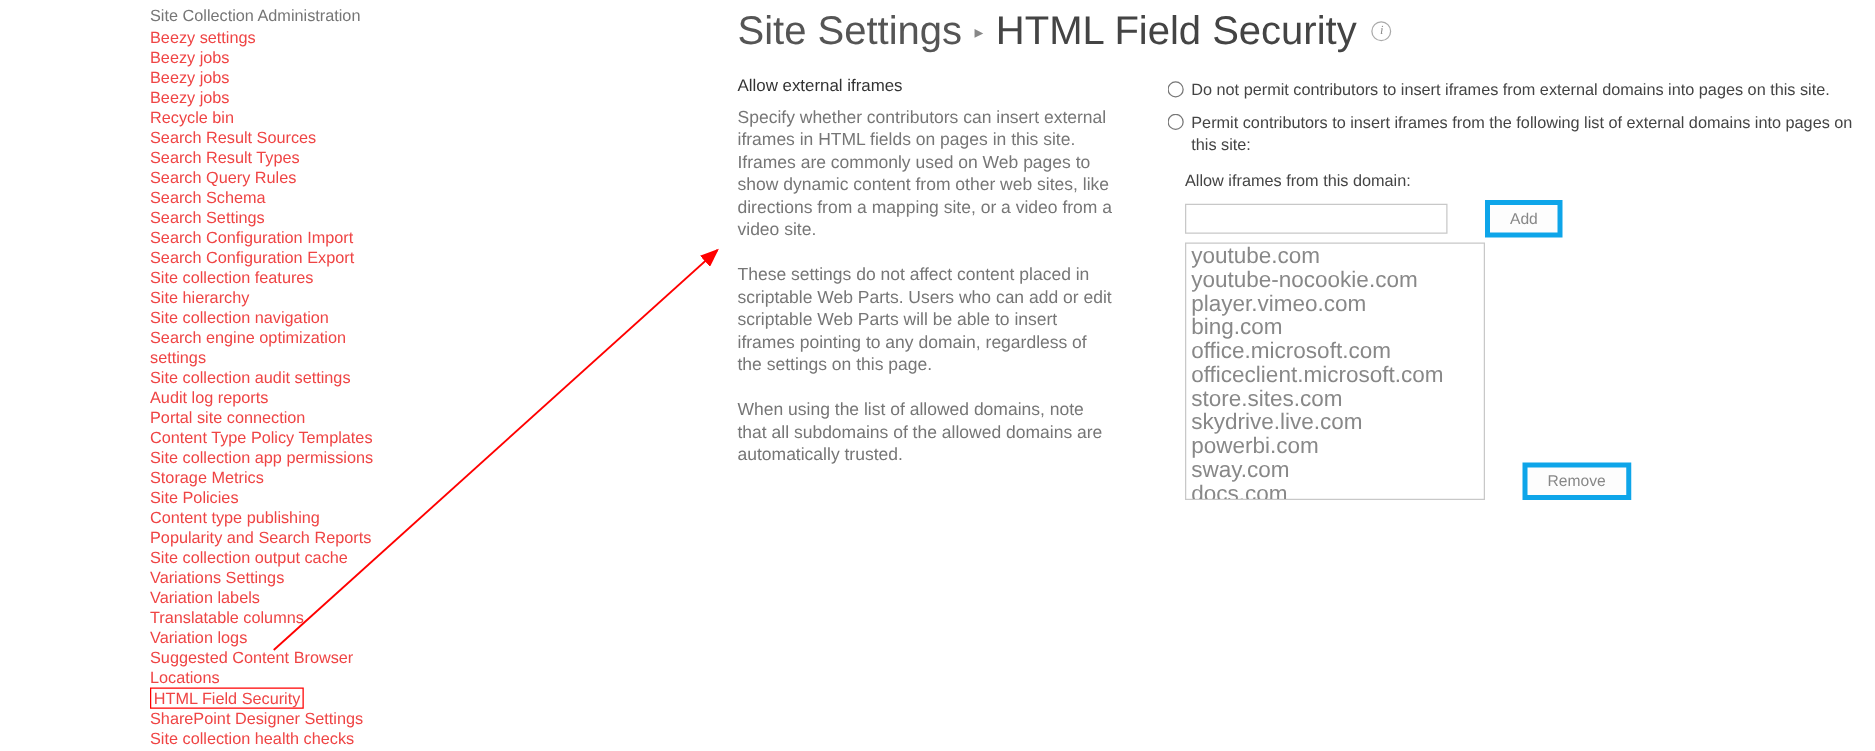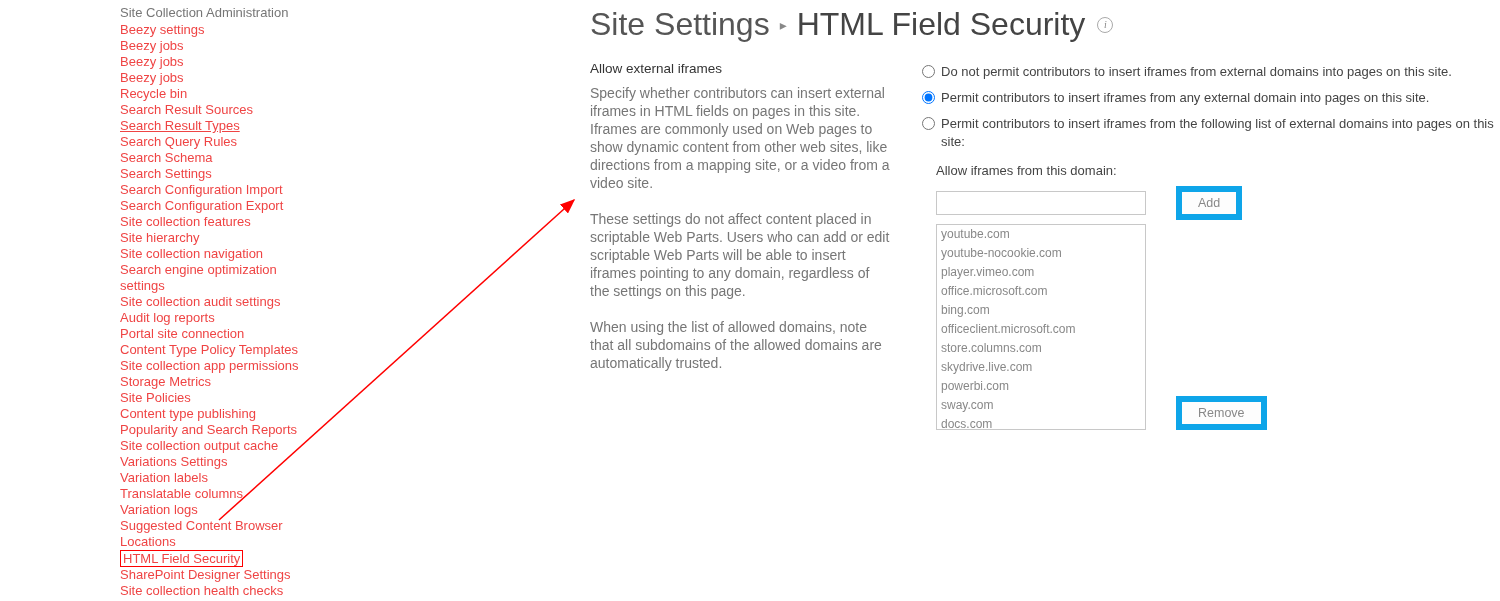--- a/index.html
+++ b/index.html
@@ -33,21 +33,21 @@
   .nav-link {
     display: block;
     color: #ef4444;
     font-size: 13px;
     line-height: 16px;
     text-decoration: none;
     cursor: pointer;
     margin: 0;
     padding: 0;
   }
-  .nav-link.underlined { text-decoration: underline; }
+  .nav-link.underlined { }
   .nav-link.boxed {
     display: inline-block;
     border: 1px solid red;
     padding: 0 2px;
     line-height: 15px;
   }
   
   .main {
     flex: 1;
     padding: 0 0 0 280px;
@@ -89,21 +89,21 @@
     font-family: Georgia, serif;
     margin-left: 2px;
     cursor: pointer;
   }
   .content-row {
     display: flex;
     align-items: flex-start;
   }
   .desc-col {
     width: 300px;
-    margin-right: 32px;
+    margin-right: 44px;
     flex-shrink: 0;
   }
   .section-heading {
     color: #333;
     font-size: 13.5px;
     margin-bottom: 8px;
   }
   .desc-p {
     color: #767676;
     font-size: 14px;
@@ -143,39 +143,39 @@
     margin-bottom: 4px;
   }
   .domain-input {
     width: 210px;
     height: 24px;
     border: 1px solid #c8c8c8;
     font-size: 13px;
     padding: 0 4px;
   }
   .btn {
-    border: 6px solid #0ea5e9;
+    border: 4px solid #0ea5e9;
     background: #fdfdfd;
     color: #888;
     font-size: 12.5px;
     padding: 4px 16px;
     min-width: 62px;
     cursor: pointer;
   }
   .domain-list-wrapper {
     display: flex;
     align-items: flex-end;
     gap: 30px;
   }
   .domain-list {
-    width: 210px;
+    width: 240px;
     height: 206px;
     border: 1px solid #c8c8c8;
     overflow-y: scroll;
-    font-size: 12px;
+    font-size: 18px;
     color: #888;
   }
   .domain-list-item {
     padding: 1px 4px;
     line-height: 17px;
     cursor: pointer;
   }
   
   .domain-list::-webkit-scrollbar { width: 16px; }
   .domain-list::-webkit-scrollbar-track { background: #f2f2f2; }
@@ -211,46 +211,42 @@
         <p class="desc-p">Specify whether contributors can insert external iframes in HTML fields on pages in this site. Iframes are commonly used on Web pages to show dynamic content from other web sites, like directions from a mapping site, or a video from a video site.</p>
         <p class="desc-p">These settings do not affect content placed in scriptable Web Parts. Users who can add or edit scriptable Web Parts will be able to insert iframes pointing to any domain, regardless of the settings on this page.</p>
         <p class="desc-p">When using the list of allowed domains, note that all subdomains of the allowed domains are automatically trusted.</p>
       </div>
 
       <div class="form-col">
         <div id="radio-list">
             <div class="radio-row">
               <input type="radio" name="iframe-opt" style="">
               <label>Do not permit contributors to insert iframes from external domains into pages on this site.</label>
-            </div>
-            <div class="radio-row">
-              <input type="radio" name="iframe-opt" checked="" style="">
-              <label>Permit contributors to insert iframes from any external domain into pages on this site.</label>
             </div>
             <div class="radio-row">
               <input type="radio" name="iframe-opt" style="">
               <label>Permit contributors to insert iframes from the following list of external domains into pages on this site:</label>
             </div>
           </div>
 
         <div class="domain-section">
           <div class="domain-label">Allow iframes from this domain:</div>
           <div class="domain-input-row">
             <input type="text" class="domain-input" value="" style="">
             <button class="btn">Add</button>
           </div>
           <div class="domain-list-wrapper">
             <div class="domain-list" id="domain-list">
                 <div class="domain-list-item">youtube.com</div>
                 <div class="domain-list-item">youtube-nocookie.com</div>
                 <div class="domain-list-item">player.vimeo.com</div>
+                <div class="domain-list-item">bing.com</div>
                 <div class="domain-list-item">office.microsoft.com</div>
-                <div class="domain-list-item">bing.com</div>
                 <div class="domain-list-item">officeclient.microsoft.com</div>
-                <div class="domain-list-item">store.columns.com</div>
+                <div class="domain-list-item">store.sites.com</div>
                 <div class="domain-list-item">skydrive.live.com</div>
                 <div class="domain-list-item">powerbi.com</div>
                 <div class="domain-list-item">sway.com</div>
                 <div class="domain-list-item">docs.com</div>
               </div>
             <button class="btn">Remove</button>
           </div>
         </div>
       </div>
     </div>

